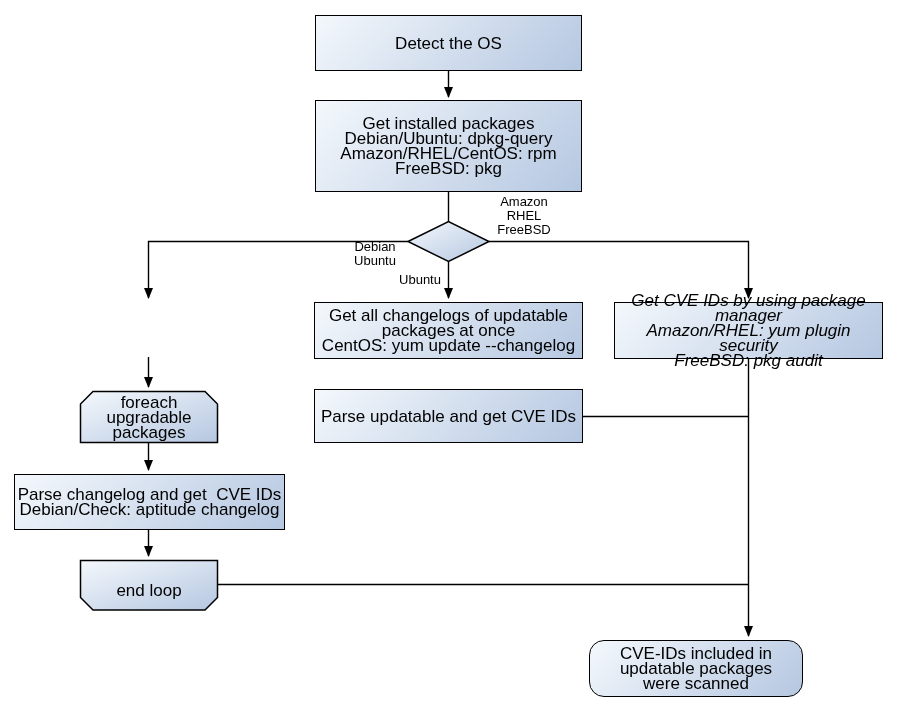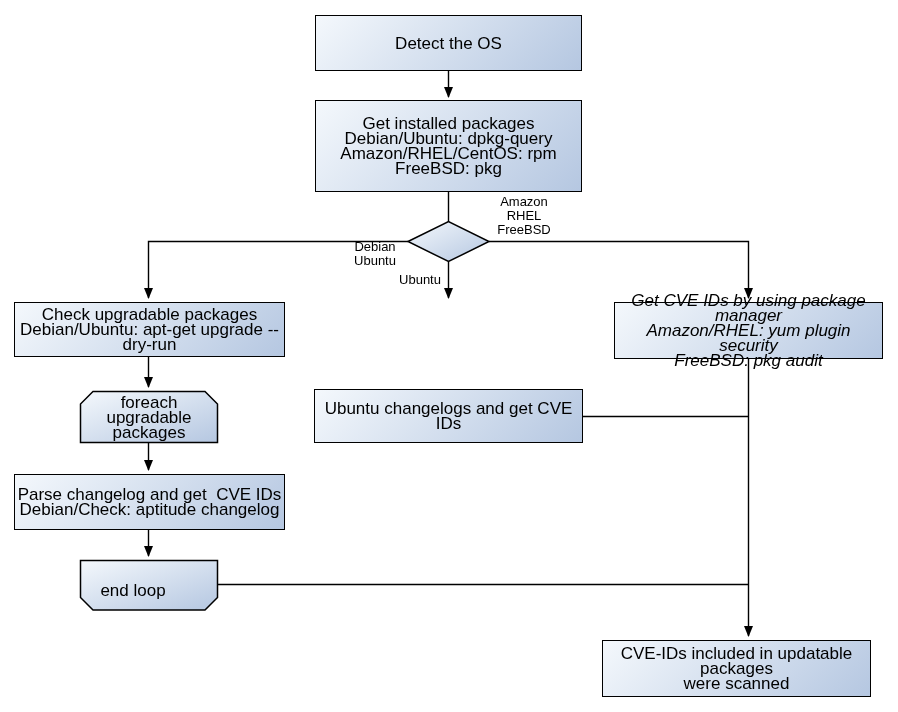--- a/index.html
+++ b/index.html
@@ -110,52 +110,52 @@
     <span class="node-label">Detect the OS</span>
   </div>
 
   <div class="node rect" style="left:315px; top:100px; width:267px; height:92px;">
     <span class="node-label">Get installed packages
 Debian/Ubuntu: dpkg-query
 Amazon/RHEL/CentOS: rpm
 FreeBSD: pkg</span>
   </div>
 
-  <div class="node rect" style="left:14px; top:302px; width:271px; height:55px;">
-    <span class="node-label">Check upgradable packages
-Debian/Ubuntu: apt-get upgrade --dry-run</span>
-  </div>
 
   <div class="node rect" style="left:14px; top:474px; width:271px; height:56px;">
     <span class="node-label">Parse changelog and get  CVE IDs
 Debian/Check: aptitude changelog</span>
   </div>
 
+  <div class="node rect" style="left:314px; top:302px; width:269px; height:57px;">
+    <span class="node-label">Get all changelogs of updatable packages at once
+CentOS: yum update --changelog</span>
+  </div>
 
   <div class="node rect" style="left:314px; top:389px; width:269px; height:54px;">
-    <span class="node-label">Ubuntu changelogs and get CVE IDs</span>
+    <span class="node-label">Parse updatable and get CVE IDs</span>
   </div>
 
   <div class="node rect" style="left:614px; top:302px; width:269px; height:57px;font-style:italic;">
     <span class="node-label">Get CVE IDs by using package manager
 Amazon/RHEL: yum plugin security
 FreeBSD: pkg audit</span>
   </div>
 
-  <div class="node rect" style="left:602px; top:640px; width:269px; height:57px;">
+  <div class="node rect" style="left:589px; top:640px; width:214px; height:57px;border-radius:15px;">
     <span class="node-label">CVE-IDs included in updatable packages
 were scanned</span>
   </div>
 
   <div class="node overlay" style="left:80px; top:391px; width:138px; height:52px;">
     <span class="node-label">foreach
 upgradable  packages</span>
   </div>
 
-  <div class="node overlay" style="left:64px; top:560px; width:138px; height:60px;border-radius:21px;">
+  <div class="node overlay" style="left:80px; top:560px; width:138px; height:60px;border-radius:21px;">
     <span class="node-label">end loop</span>
   </div>
 
   <div class="edge-label" style="left:340px; top:207px; width:70px;margin-top:33px;">Debian
 Ubuntu</div>
 
   <div class="edge-label" style="left:489px; top:195px; width:70px;">Amazon
 RHEL
 FreeBSD</div>
 

